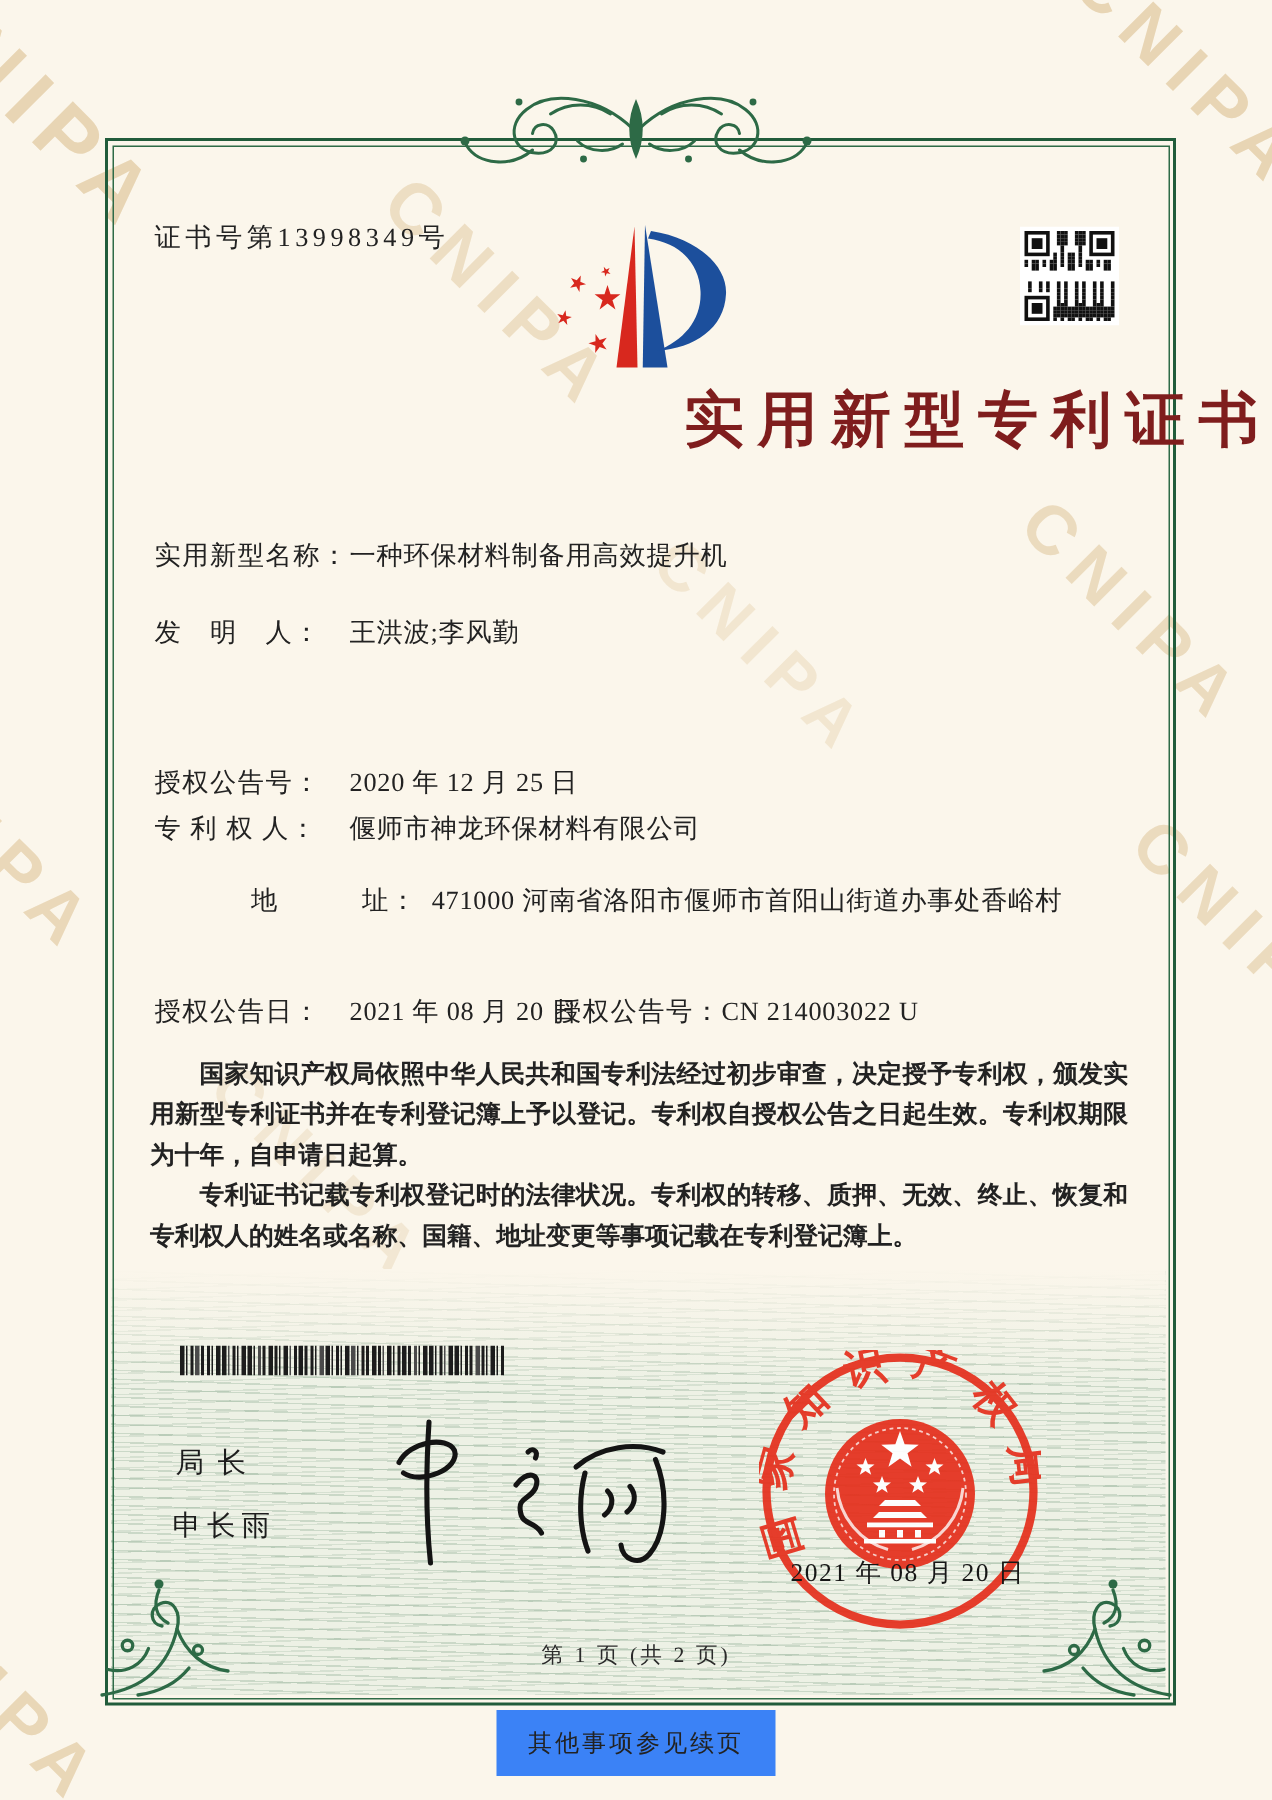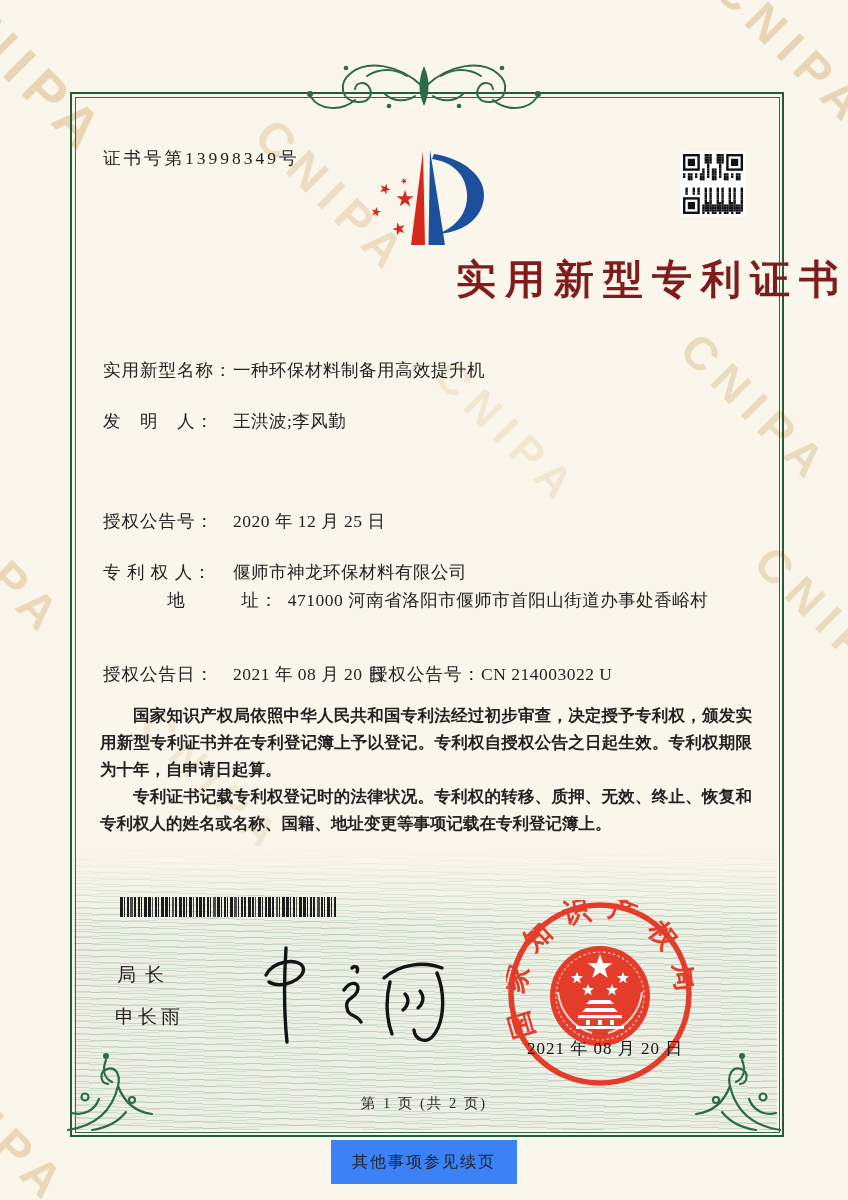--- a/index.html
+++ b/index.html
@@ -361,21 +361,21 @@
 
   <div class="row" style="top:358px;">
     <span class="lbl">实用新型名称：</span><span class="val">一种环保材料制备用高效提升机</span>
   </div>
   <div class="row" style="top:409px;">
     <span class="lbl">发　明　人：</span><span class="val">王洪波;李风勤</span>
   </div>
   <div class="row" style="top:509px;">
     <span class="lbl">授权公告号：</span><span class="val">2020 年 12 月 25 日</span>
   </div>
-  <div class="row" style="top:560px;">
+  <div class="row" style="top:540px;">
     <span class="lbl">专 利 权 人：</span><span class="val">偃师市神龙环保材料有限公司</span>
   </div>
   <div class="row" style="top:588px;text-align:center;">
     <span class="lbl">地　　　址：</span><span class="val">471000  河南省洛阳市偃师市首阳山街道办事处香峪村</span>
   </div>
   <div class="row" style="top:662px;">
     <span class="lbl">授权公告日：</span><span class="val">2021 年 08 月 20 日</span>
     <span class="pair2">
       <span class="lbl2">授权公告号：</span><span class="val">CN 214003022 U</span>
     </span>

